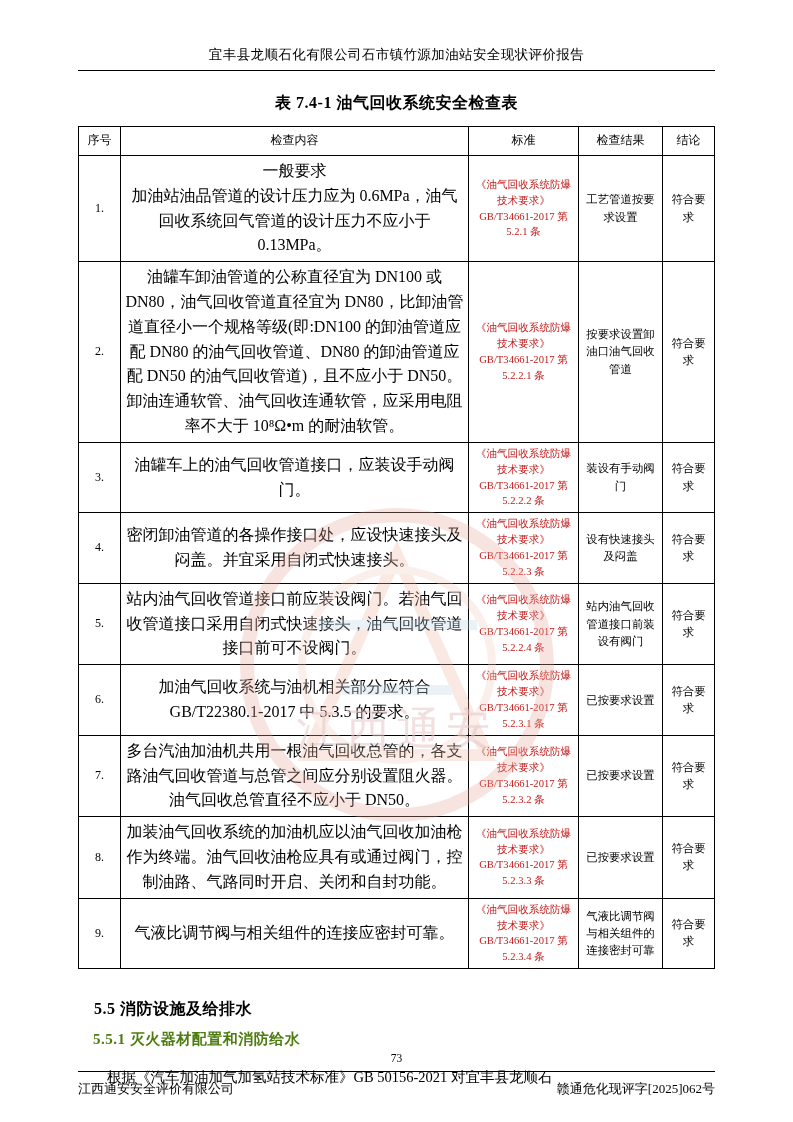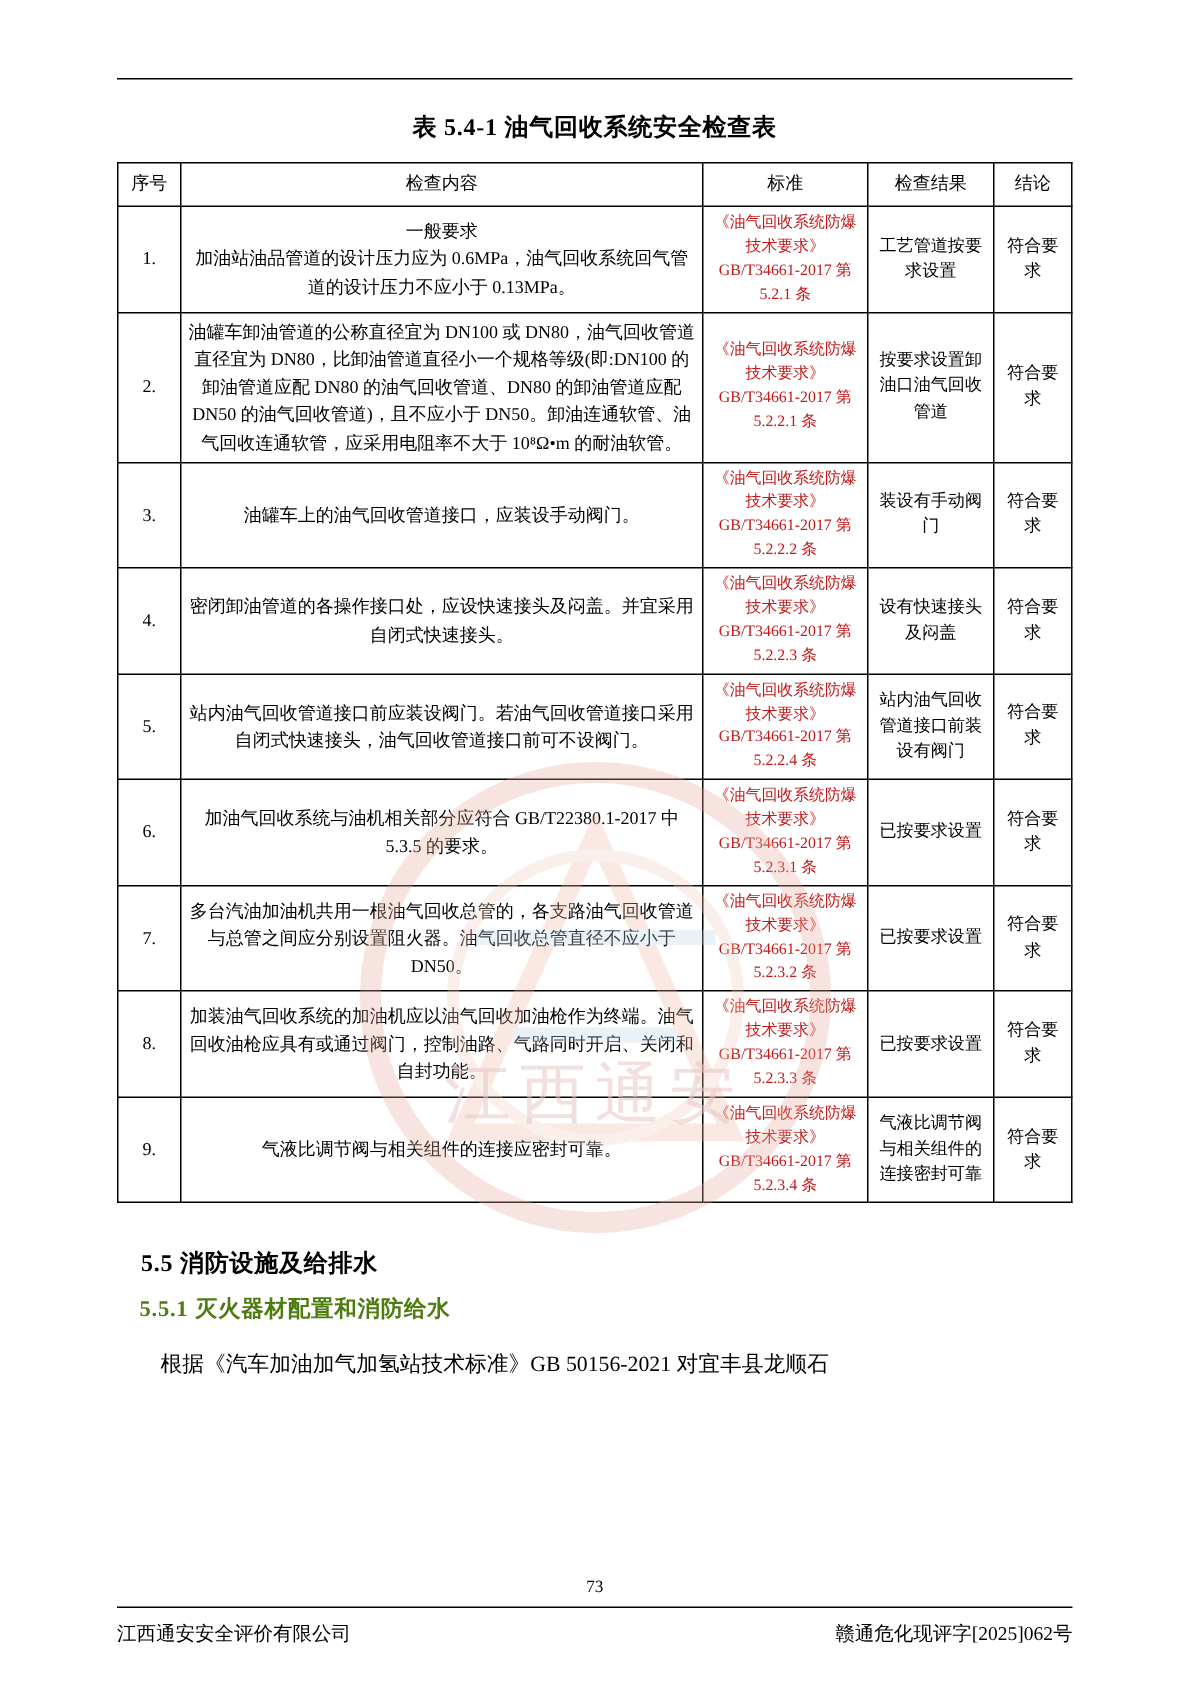--- a/index.html
+++ b/index.html
@@ -64,21 +64,21 @@
   }
   table.check th {
     font-weight: normal;
     font-size: 12px;
     height: 22px;
   }
   td.content {
     text-align: left;
     padding: 6px 8px;
     line-height: 1.55;
-    font-size: 12px;
+    font-size: 16px;
   }
   td.idx {
     font-size: 12px;
   }
   td.std {
     font-size: 10.6px;
     line-height: 1.5;
     padding: 4px 2px;
   }
   td.result {
@@ -184,24 +184,25 @@
   <svg class="watermark" viewBox="0 0 420 420">
     <circle cx="210" cy="210" r="150" fill="none" stroke="#e8a89a" stroke-width="14"></circle>
     <path d="M210 100 L300 300 L120 300 Z" fill="none" stroke="#f0b6a0" stroke-width="12"></path>
     <path d="M130 170 L290 170" stroke="#bcd6ea" stroke-width="10"></path>
     <path d="M155 235 L265 235" stroke="#bcd6ea" stroke-width="10"></path>
     <circle cx="210" cy="210" r="95" fill="none" stroke="#f2cdbe" stroke-width="8"></circle>
   </svg>
   <div class="wm-text">江西通安</div>
 
   <div class="doc-header">
+    <div>宜丰县龙顺石化有限公司石市镇竹源加油站安全现状评价报告</div>
     <div class="header-rule"></div>
   </div>
 
-  <div class="table-title">表 5.4-1  油气回收系统安全检查表</div>
+  <div class="table-title">表 7.4-1  油气回收系统安全检查表</div>
 
   <table class="check">
     <colgroup>
       <col style="width:42px">
       <col style="width:auto">
       <col style="width:110px">
       <col style="width:84px">
       <col style="width:52px">
     </colgroup>
     <thead>

